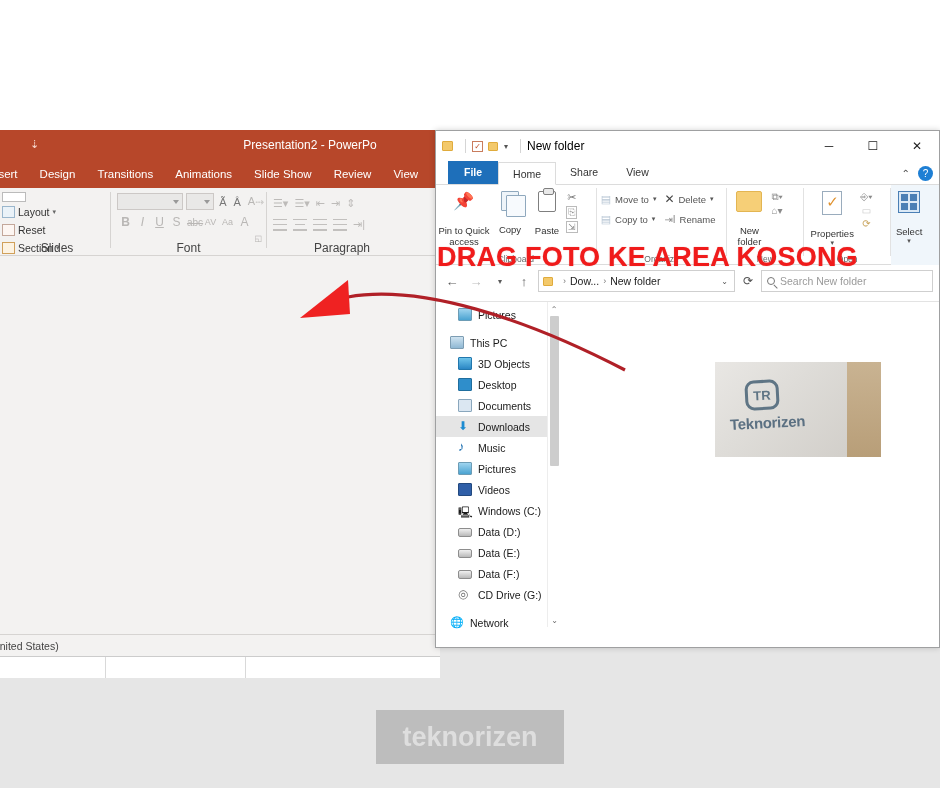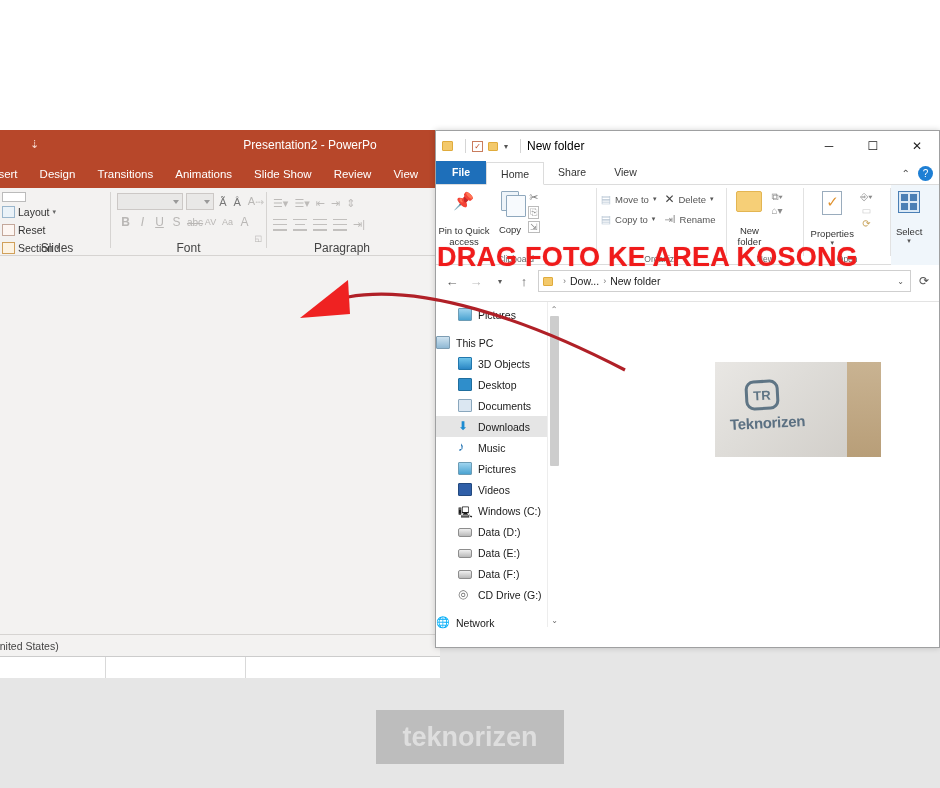--- a/index.html
+++ b/index.html
@@ -78,21 +78,21 @@
   .fe-title { height:30px; background:#ffffff; position:relative; display:flex; align-items:center; padding-left:6px; }
   .fe-ico { width:11px; height:10px; background:#f3c96b; border:1px solid #e0ab3c; border-radius:1px; margin-right:6px; }
   .fe-ico.small { width:10px; height:9px; }
   .fe-vsep { width:1px; height:14px; background:#d5d5d5; margin:0 6px; }
   .fe-check { width:11px; height:11px; border:1px solid #c97c5d; font-size:8px; color:#c0502a; line-height:10px; text-align:center; margin-right:5px;}
   .fe-dd { font-size:8px; color:#555; margin-right:6px; }
   .fe-name { font-size:12px; color:#000; }
   .wbtns { position:absolute; right:0; top:0; display:flex; height:30px; }
   .wbtn { width:44px; height:30px; display:flex; align-items:center; justify-content:center; font-size:12px; color:#222; }
 
-  .fe-tabs { height:24px; display:flex; align-items:flex-end; position:relative; border-bottom:1px solid #dcdcdc; }
+  .fe-tabs { height:24px; display:flex; align-items:flex-end; position:relative; border-bottom:1px solid #dcdcdc;padding-left:12px; }
   .fetab { font-size:10.5px; color:#333; padding:0 14px; height:23px; line-height:23px; }
   .fetab.file { background:#1e6fba; color:#fff; font-weight:bold; padding:0 16px; }
   .fetab.active { background:#fff; border:1px solid #dcdcdc; border-bottom:1px solid #fff; position:relative; top:1px; }
   .fe-help { position:absolute; right:6px; bottom:3px; display:flex; gap:8px; align-items:center; }
   .chev { font-size:10px; color:#444; }
   .qmark { width:15px;height:15px;border-radius:50%;background:#1e7fd4;color:#fff;font-size:10px;
            display:flex;align-items:center;justify-content:center; }
 
   .fe-ribbon { height:80px; background:#ffffff; border-bottom:1px solid #dcdcdc; display:flex; position:relative; }
   .fg { position:relative; height:80px; }
@@ -124,21 +124,21 @@
   .addr-box .caret2 { position:absolute; right:6px; font-size:8px; color:#555; }
   .refresh { font-size:12px; color:#555; width:18px; text-align:center; }
   .search-box { width:172px; height:22px; border:1px solid #cfcfcf; background:#fff; display:flex;
                 align-items:center; gap:5px; padding:0 5px; font-size:10.5px; color:#9a9a9a; }
   .mag { width:8px;height:8px;border:1.3px solid #777;border-radius:50%;position:relative;display:inline-block; }
   .mag:after{content:"";position:absolute;right:-4px;bottom:-3px;width:5px;height:1.3px;background:#777;transform:rotate(45deg);}
 
   
   .fe-main { position:absolute; left:0; top:170px; width:505px; height:325px; display:flex; border-top:1px solid #e3e3e3; }
   .fe-nav { width:124px; background:#fff; position:relative; padding-top:2px; }
-  .navitem { height:21px; display:flex; align-items:center; gap:6px; font-size:10.5px; color:#1a1a1a; padding-left:0; }
+  .navitem { height:21px; display:flex; align-items:center; gap:6px; font-size:10.5px; color:#1a1a1a; padding-left:14px; }
   .navitem.indent { padding-left:22px; }
   .navitem.sel { background:#e5e5e5; }
   .navitem .ic { width:14px; height:13px; display:inline-block; flex:0 0 14px; }
   .ic.pic { background:linear-gradient(#9fd4ef,#4aa3d1); border:1px solid #6c9cb5; border-radius:1px; }
   .ic.pc  { background:linear-gradient(#cfe3f0,#8fb8d4); border:1px solid #7d9db3; border-radius:1px; }
   .ic.obj3{ background:linear-gradient(#6ec4ea,#2a86c4); border:1px solid #2277ad; border-radius:1px; }
   .ic.desk{ background:#2f8ecb; border:1px solid #1f6e9e; border-radius:1px; }
   .ic.doc { background:#dbe7f2; border:1px solid #8aa7bd; border-radius:1px; }
   .ic.dl  { position:relative; }
   .ic.dl:after{content:"⬇";color:#1c8bd1;font-size:12px;line-height:12px;}
@@ -344,20 +344,24 @@
         <span class="pin">📌</span>
         <span class="lab">
           <span>Pin to Quick</span><br>
           <span>access</span>
         </span>
       </div>
       <div class="big-btn" style="width:36px">
         <span class="docs-ico"></span>
         <span class="lab">Copy</span>
       </div>
+      <div class="big-btn" style="width:38px">
+        <span class="clip-ico"></span>
+        <span class="lab">Paste</span>
+      </div>
       <div class="mini-icons">
         <span style="font-size:11px;color:#777">✂</span>
         <span style="font-size:9px;color:#8a8a8a;border:1px solid #bbb;padding:0 1px">⎘</span>
         <span style="font-size:9px;color:#8a8a8a;border:1px solid #bbb;padding:0 1px">⇲</span>
       </div>
       <div class="fg-label">Clipboard</div>
     </div>
 
     <div class="fg-sep"></div>
 
@@ -446,20 +450,24 @@
     <span class="nav-ico">↑</span>
     <div class="addr-box">
       <span class="fe-ico small"></span>
       <span style="color:#777;font-size:9px">›</span>
       <span>Dow...</span>
       <span style="color:#777;font-size:9px">›</span>
       <span>New folder</span>
       <span class="caret2">⌄</span>
     </div>
     <span class="refresh">⟳</span>
+    <div class="search-box">
+      <span class="mag"></span>
+      <span>Search New folder</span>
+    </div>
   </div>
 
   <div class="fe-main">
 
     <div class="fe-nav">
       <div class="navitem indent">
         <span class="ic pic"></span>
         <span>Pictures</span>
       </div>
       <div class="navitem" style="margin-top:7px">

